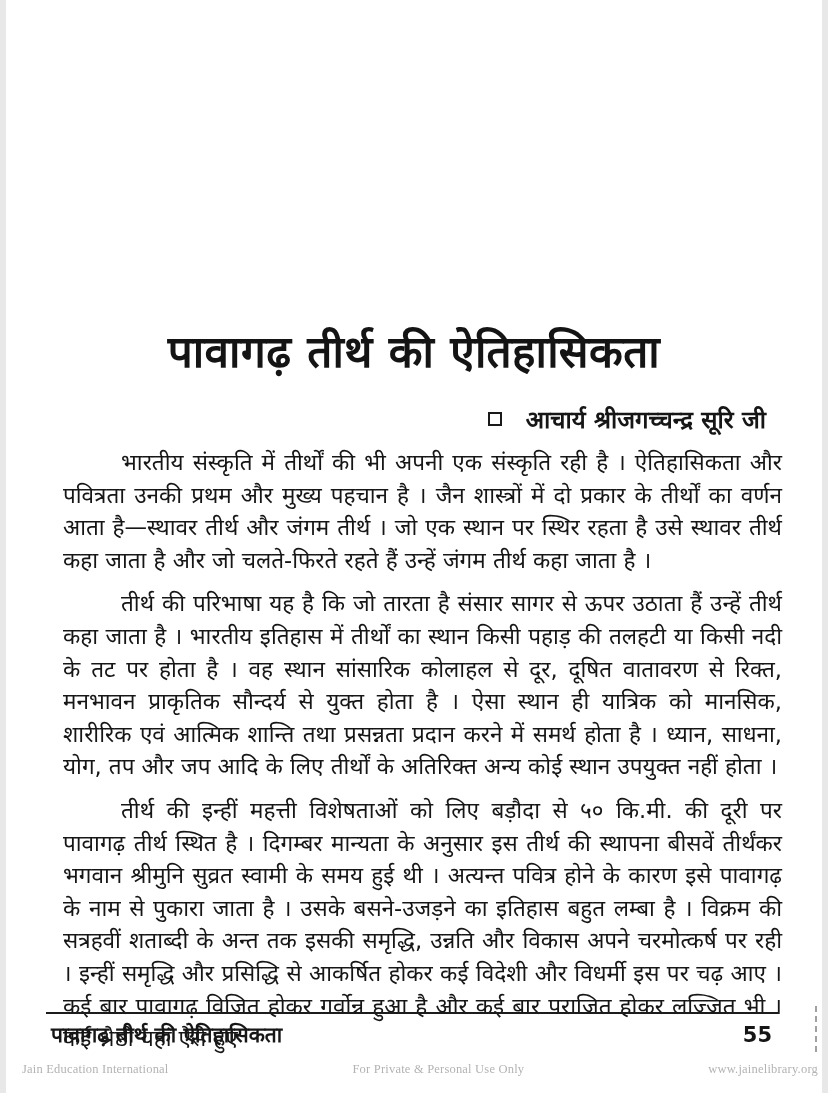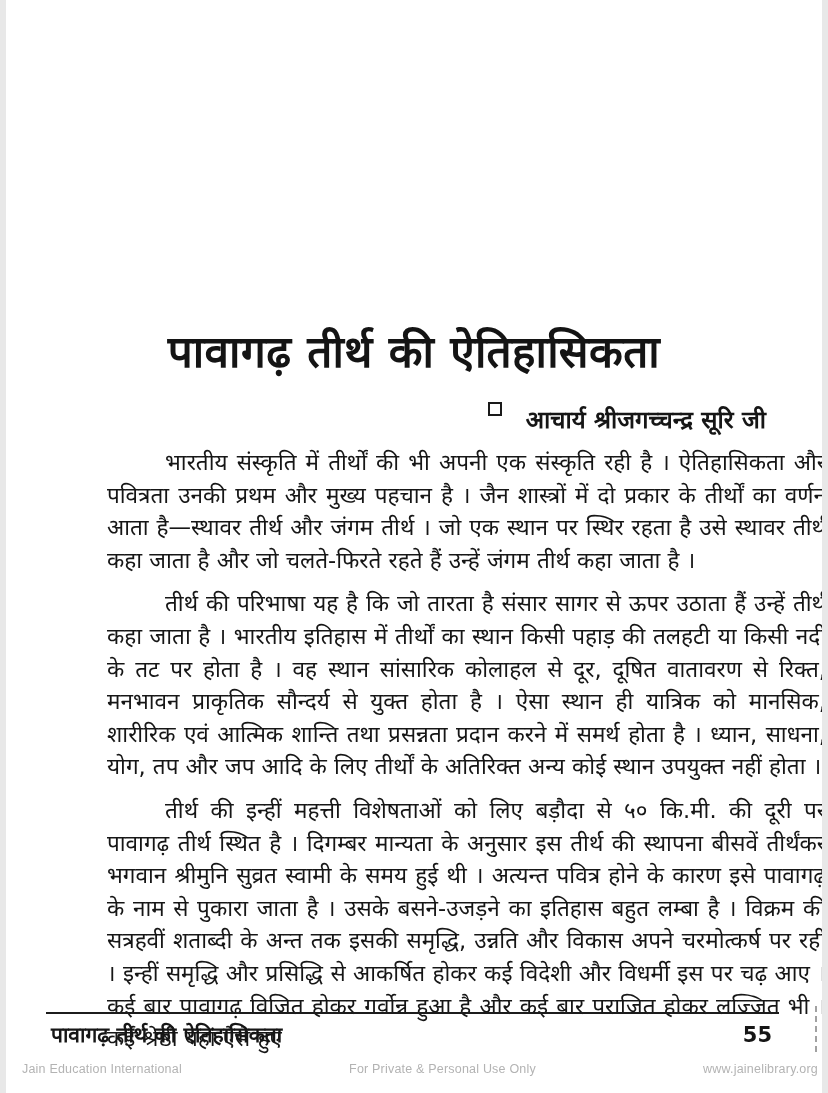--- a/index.html
+++ b/index.html
@@ -23,20 +23,21 @@
     font-size: 44px;
     font-weight: 700;
     letter-spacing: 0.5px;
     color: #141414;
   }
   .byline {
     position: absolute;
     top: 402px;
     right: 56px;
     display: flex;
+    align-items: center;
     gap: 24px;
     font-size: 24px;
     font-weight: 700;
     color: #161616;
   }
   .byline-square {
     width: 14px;
     height: 14px;
     border: 2px solid #1a1a1a;
     display: inline-block;
@@ -44,21 +45,20 @@
   }
   .body-text {
     position: absolute;
     top: 446px;
     left: 57px;
     width: 719px;
     font-size: 22.5px;
     line-height: 32.6px;
     text-align: justify;
     color: #161616;
-    margin-left: 44px;
   }
   .body-text p {
     text-indent: 58px;
     margin: 0 0 11px 0;
   }
   .footer-rule {
     position: absolute;
     top: 1012px;
     left: 40px;
     width: 733px;
@@ -88,21 +88,21 @@
     opacity: 0.8;
   }
   .credits {
     position: absolute;
     top: 1062px;
     left: 16px;
     width: 796px;
     display: flex;
     justify-content: space-between;
     align-items: baseline;
-    font-family: Liberation Sans, sans-serif;
+    font-family: Liberation Serif, serif;
     font-size: 12.5px;
     color: #b3b3b3;
     letter-spacing: 0.2px;
     text-align: right;
   }
 </style>
 </head>
 <body>
 
 <div class="page">

